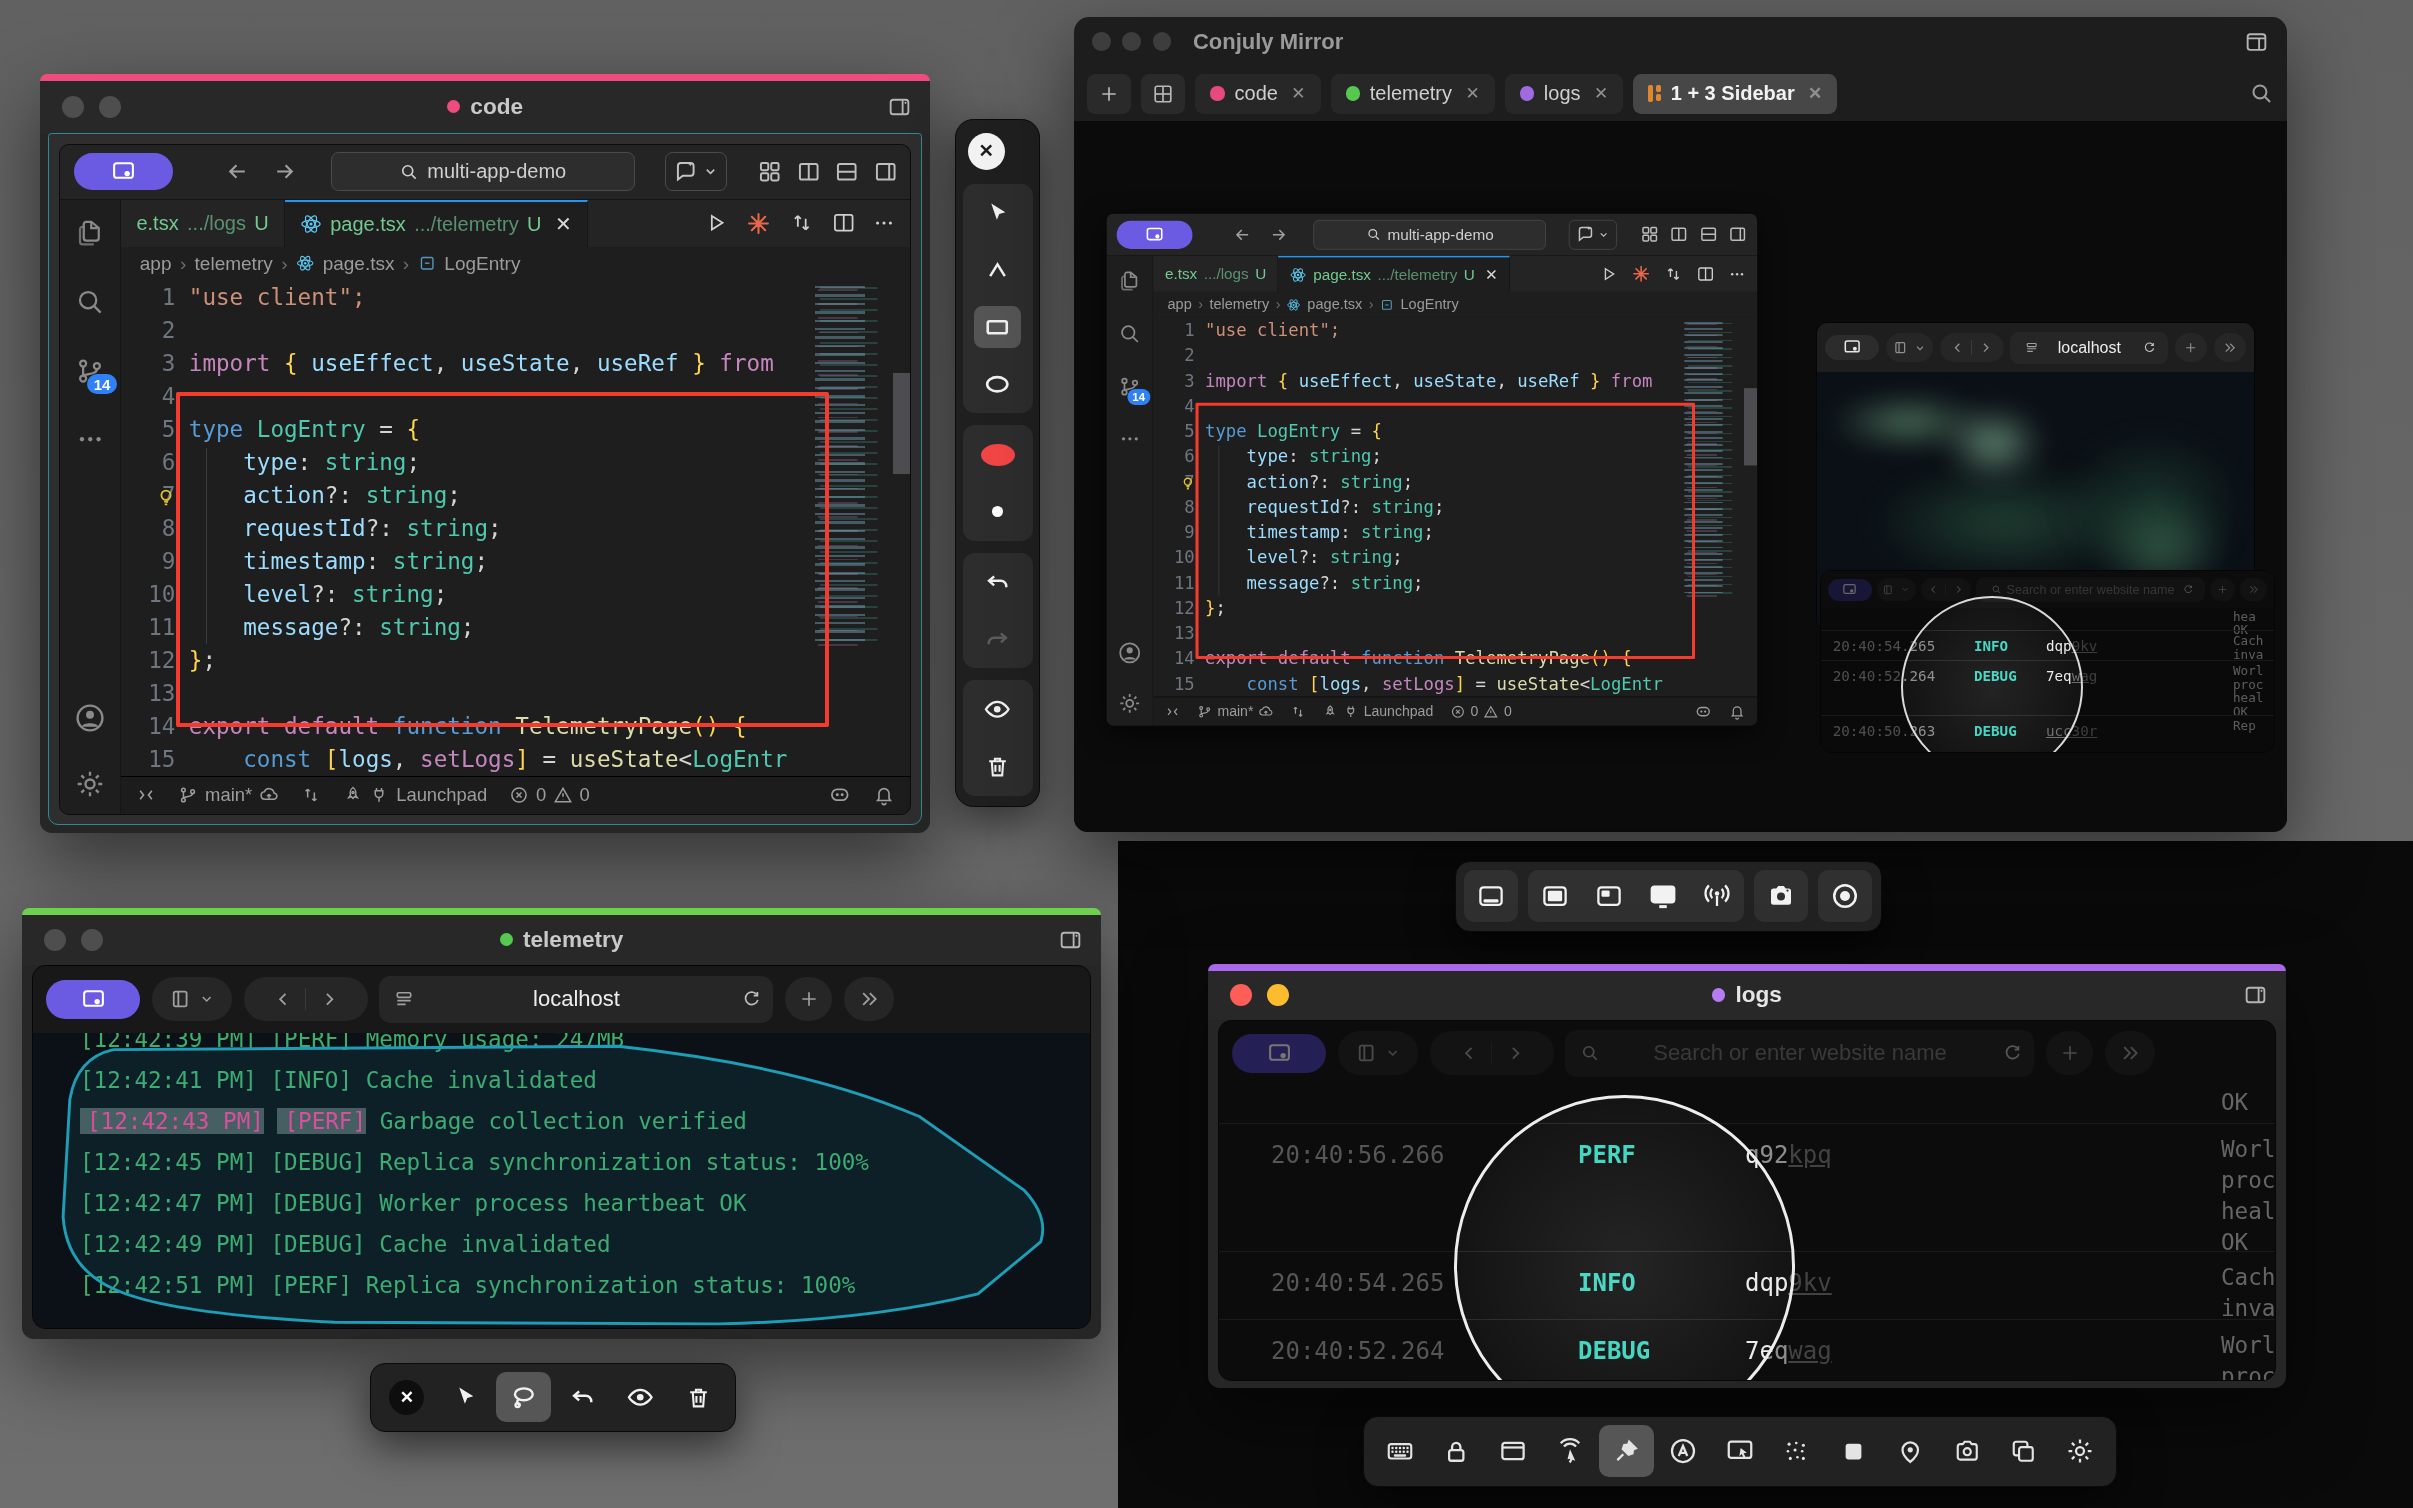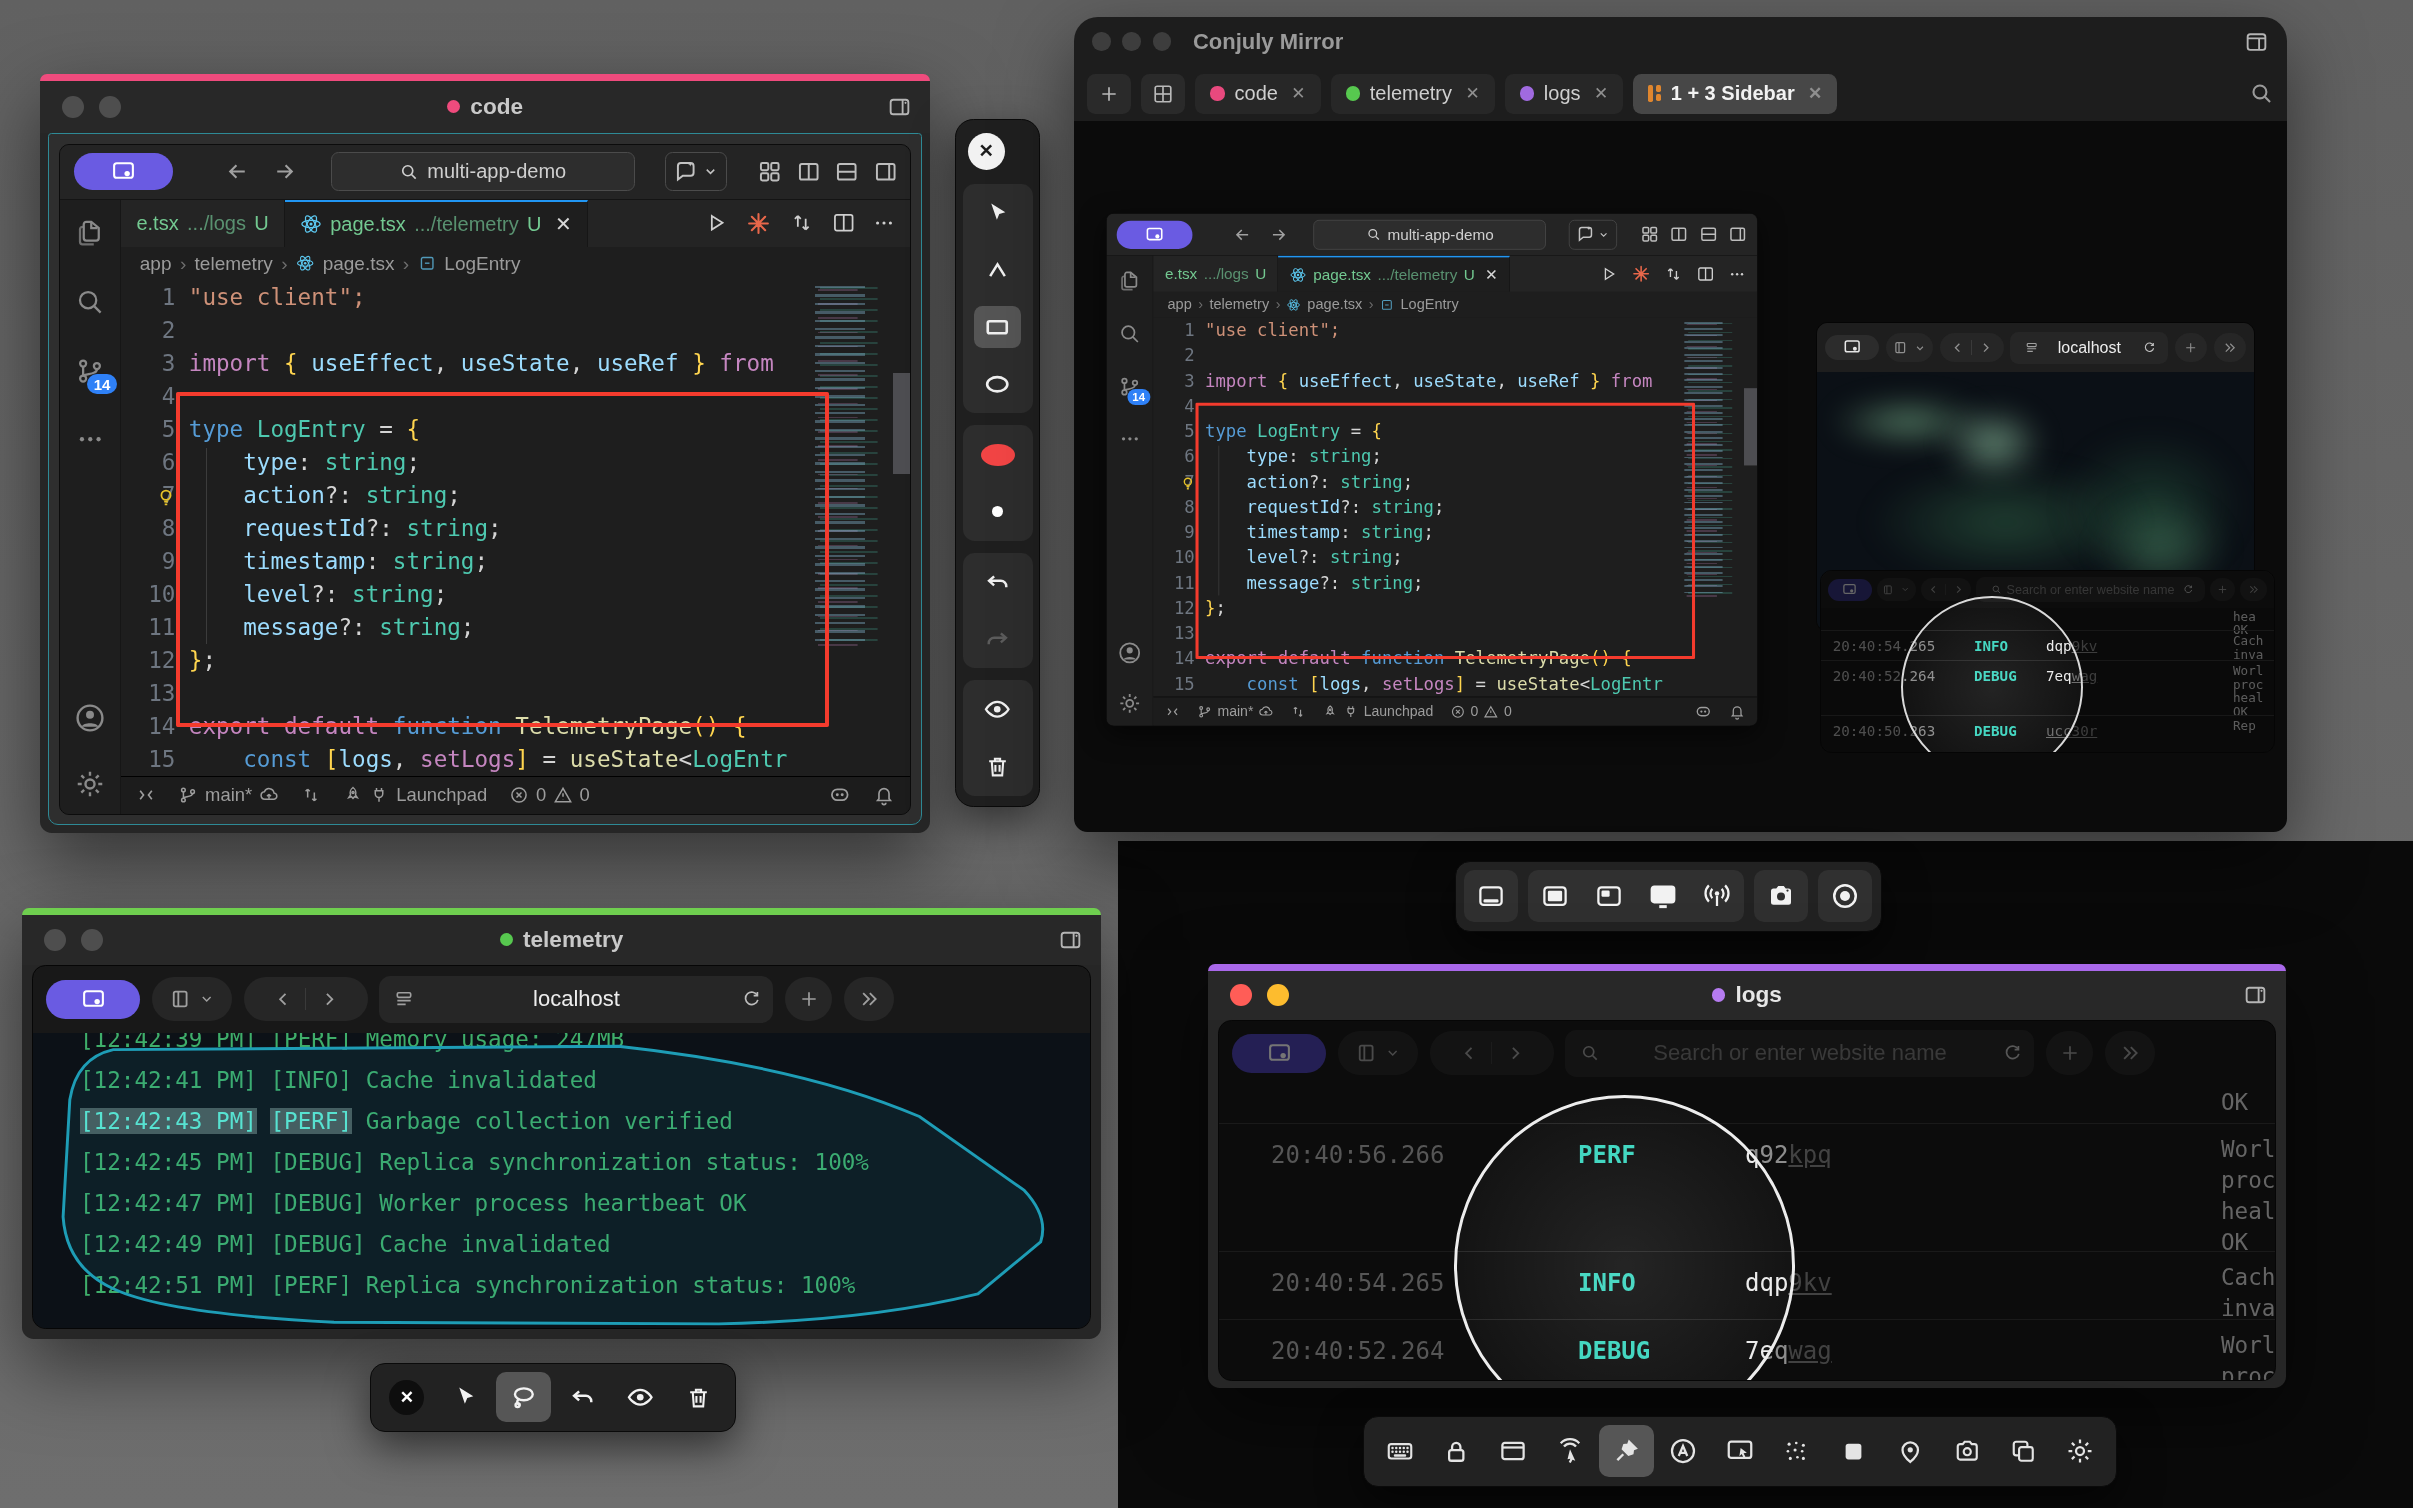--- a/index.html
+++ b/index.html
@@ -74,21 +74,21 @@
   #vtoolbar{position:absolute;left:955px;top:119px;width:70px;background:#1f1f1f;border-radius:18.4px;padding:10px 6.7px;display:flex;flex-direction:column;gap:11.7px;box-shadow:0 15px 42px rgba(0,0,0,.5);border:0.8px solid #0a0a0a;}
   .vt-group{background:#2d2d2d;border-radius:11.7px;display:flex;flex-direction:column;align-items:center;padding:8.4px 0;gap:15px;}
   .vt-btn{width:47px;height:42px;display:flex;align-items:center;justify-content:center;color:#f0f0f0;border-radius:8.4px;}
   .vt-btn.sel{background:#555;}
   .vt-close-circle{width:37px;height:37px;border-radius:50%;background:#f2f2f2;color:#1c1c1c;display:flex;align-items:center;justify-content:center;font-size:18.4px;font-weight:700;}
   .swatch-red{width:34px;height:22px;border-radius:50%;background:#f24545;}
   .dot-sm{width:11px;height:11px;border-radius:50%;background:#fff;}
   .dim{color:#5c5c5c;}
 
   
-  #mirror-window{left:1074px;top:17px;width:1213px;height:815px;background:#1d1d1d;border-radius:24px;}
+  #mirror-window{left:1074px;top:17px;width:1213px;height:815px;background:#1d1d1d;border-radius:15px;}
   #mirror-window .m-titlebar{height:49px;display:flex;align-items:center;position:relative;}
   #mirror-window .m-titlebar .tl-dot{width:18.4px;height:18.4px;background:#3d3d3d;}
   .m-title{margin-left:22px;font-size:22px;font-weight:700;color:#9a9a9a;}
   .m-tabs{height:55px;display:flex;align-items:center;gap:10px;padding:0 13.4px;position:relative;}
   .m-sq-btn{width:44px;height:40px;background:#2a2a2a;border-radius:8.4px;display:flex;align-items:center;justify-content:center;color:#b9b9b9;flex:0 0 auto;}
   .m-tab{height:40px;border-radius:8.4px;background:#272727;display:flex;align-items:center;gap:10px;padding:0 15px;font-size:20px;color:#cfcfcf;}
   .m-tab .x{color:#8f8f8f;font-size:17px;margin-left:3.4px;}
   .m-tab.active{background:#474747;color:#f2f2f2;font-weight:700;}
   .m-tab-dot{width:14.2px;height:14.2px;border-radius:50%;}
   .m-search{margin-left:auto;color:#9a9a9a;}
@@ -106,21 +106,21 @@
   .b-url .u-text{margin:0 auto;font-size:22px;}
   .placeholder{color:#787878;}
 
   
   #telemetry-window{left:22px;top:908px;width:1079px;height:431px;}
   #telemetry-window .browser{margin:0 10px;height:362px;}
   #telemetry-window .b-toolbar{height:67px;}
   #telemetry-window .b-pill{width:94px;height:39px;background:#6a5be2;}
   .tel-content{position:absolute;left:0;top:67px;right:0;bottom:0;background:#0c1117;overflow:hidden;}
   .tl-list{margin:-13.4px 0 0 47px;font-family:"DejaVu Sans Mono",monospace;font-size:22.6px;line-height:41px;color:#3fae6a;white-space:pre;}
-  .tl-row .hl{background:rgba(150,175,170,.45);color:#5eead4;}
+  .tl-row .hl{background:rgba(150,175,170,.45);color:#ec4899;padding-left:7px;}
   .lasso-svg{position:absolute;inset:0;z-index:6;pointer-events:none;}
 
   
   #logs-window{left:1208px;top:964px;width:1078px;height:424px;}
   #logs-window .browser{margin:0 10px;height:359px;background:#141414;}
   #logs-window .b-toolbar{height:65px;opacity:.75;}
   #logs-window .b-pill{width:94px;height:39px;background:#4b3fb4;}
   .logtable{position:absolute;left:0;top:65px;right:0;bottom:0;font-family:"DejaVu Sans Mono",monospace;}
   .lg-row{position:relative;border-top:0.8px solid #2c2c2c;}
   .lg-row.first{border-top:none;}

